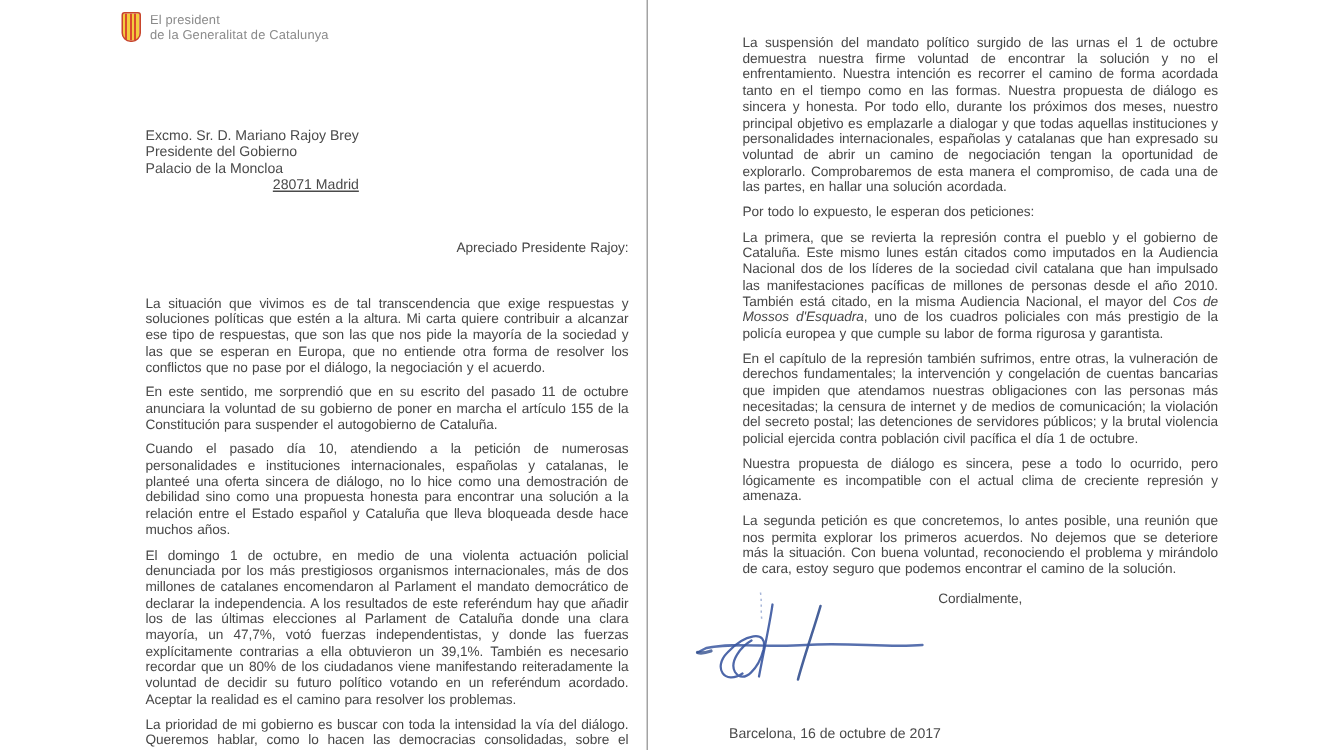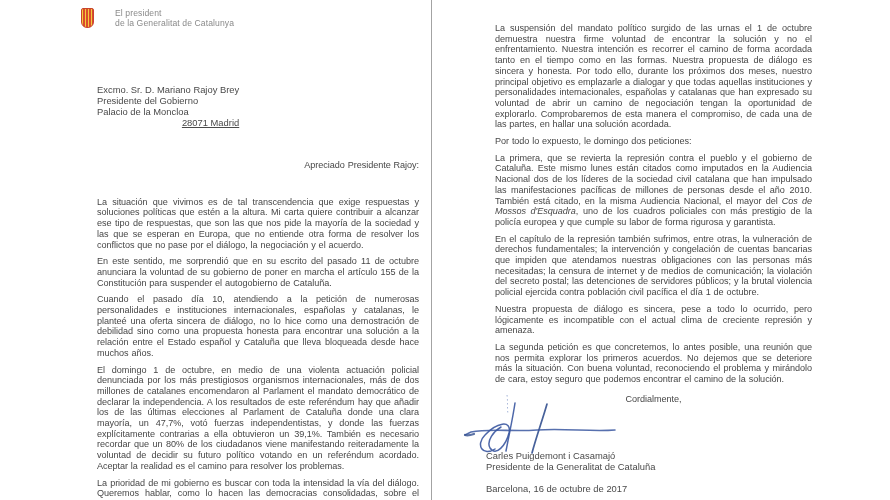--- a/index.html
+++ b/index.html
@@ -11,21 +11,21 @@
     color: #454545;
     overflow: hidden;
     position: relative;
   }
   .canvas { position: absolute; inset: 0; }
   .sheet { position: absolute; top: 0; height: 500px; background: #fff; }
   #page1 { left: 0; width: 432px; border-right: 1.5px solid #a3a3a3; }
   #page2 { left: 433px; width: 476px; border-right: 1.5px solid #adadad; }
 
   
-  .letterhead { position: absolute; left: 81px; top: 8px; display: flex; align-items: center; gap: 15px; }
+  .letterhead { position: absolute; left: 81px; top: 8px; display: flex; align-items: center; }
   .shield {
     width: 13px; height: 20px;
     border: 1px solid #c8452c;
     border-radius: 2px 2px 6px 6px;
     background: repeating-linear-gradient(90deg, #f3cc3e 0 1.5px, #da4a2c 1.5px 3px);
     flex: 0 0 auto;
   }
   .letterhead-text { margin-left: 6px; font-size: 8.6px; line-height: 10px; color: #8a8a8a; letter-spacing: .1px; }
 
   
@@ -81,21 +81,21 @@
       <p>Cuando el pasado día 10, atendiendo a la petición de numerosas personalidades e instituciones internacionales, españolas y catalanas, le planteé una oferta sincera de diálogo, no lo hice como una demostración de debilidad sino como una propuesta honesta para encontrar una solución a la relación entre el Estado español y Cataluña que lleva bloqueada desde hace muchos años.</p>
       <p>El domingo 1 de octubre, en medio de una violenta actuación policial denunciada por los más prestigiosos organismos internacionales, más de dos millones de catalanes encomendaron al Parlament el mandato democrático de declarar la independencia. A los resultados de este referéndum hay que añadir los de las últimas elecciones al Parlament de Cataluña donde una clara mayoría, un 47,7%, votó fuerzas independentistas, y donde las fuerzas explícitamente contrarias a ella obtuvieron un 39,1%. También es necesario recordar que un 80% de los ciudadanos viene manifestando reiteradamente la voluntad de decidir su futuro político votando en un referéndum acordado. Aceptar la realidad es el camino para resolver los problemas.</p>
       <p>La prioridad de mi gobierno es buscar con toda la intensidad la vía del diálogo. Queremos hablar, como lo hacen las democracias consolidadas, sobre el problema que le plantea la mayoría del pueblo catalán que quiere emprender su camino como país independiente en el marco europeo.</p>
     </div>
   </section>
 
   <section class="sheet" id="page2">
 
     <div class="letter-text body2">
       <p>La suspensión del mandato político surgido de las urnas el 1 de octubre demuestra nuestra firme voluntad de encontrar la solución y no el enfrentamiento. Nuestra intención es recorrer el camino de forma acordada tanto en el tiempo como en las formas. Nuestra propuesta de diálogo es sincera y honesta. Por todo ello, durante los próximos dos meses, nuestro principal objetivo es emplazarle a dialogar y que todas aquellas instituciones y personalidades internacionales, españolas y catalanas que han expresado su voluntad de abrir un camino de negociación tengan la oportunidad de explorarlo. Comprobaremos de esta manera el compromiso, de cada una de las partes, en hallar una solución acordada.</p>
-      <p>Por todo lo expuesto, le domingo dos peticiones:</p>
+      <p>Por todo lo expuesto, le esperan dos peticiones:</p>
       <p><span>La primera, que se revierta la represión contra el pueblo y el gobierno de Cataluña. Este mismo lunes están citados como imputados en la Audiencia Nacional dos de los líderes de la sociedad civil catalana que han impulsado las manifestaciones pacíficas de millones de personas desde el año 2010. También está citado, en la misma Audiencia Nacional, el mayor del </span><em>Cos de Mossos d'Esquadra</em><span>, uno de los cuadros policiales con más prestigio de la policía europea y que cumple su labor de forma rigurosa y garantista.</span></p>
       <p>En el capítulo de la represión también sufrimos, entre otras, la vulneración de derechos fundamentales; la intervención y congelación de cuentas bancarias que impiden que atendamos nuestras obligaciones con las personas más necesitadas; la censura de internet y de medios de comunicación; la violación del secreto postal; las detenciones de servidores públicos; y la brutal violencia policial ejercida contra población civil pacífica el día 1 de octubre.</p>
       <p>Nuestra propuesta de diálogo es sincera, pese a todo lo ocurrido, pero lógicamente es incompatible con el actual clima de creciente represión y amenaza.</p>
       <p>La segunda petición es que concretemos, lo antes posible, una reunión que nos permita explorar los primeros acuerdos. No dejemos que se deteriore más la situación. Con buena voluntad, reconociendo el problema y mirándolo de cara, estoy seguro que podemos encontrar el camino de la solución.</p>
       <p class="closing">Cordialmente,</p>
     </div>
 
     <svg class="signature" width="160" height="74" viewBox="0 0 160 74" fill="none" xmlns="http://www.w3.org/2000/svg">
 
       <path d="M44 2 C45 9 44 15 45 21" stroke="#5c79b8" stroke-width="1" stroke-dasharray="1.5 2.5" opacity="0.55"></path>
@@ -103,21 +103,17 @@
       <path d="M32 56 C20 64 12 52 22 42 C33 30 49 26 46 40 C43 52 33 64 27 55 C23 48 31 38 38 34" stroke="#3a57a0" stroke-width="1.5" stroke-linecap="round" opacity="0.9"></path>
 
       <path d="M52 10 C50 24 46 42 43 58" stroke="#3a57a0" stroke-width="1.5" stroke-linecap="round" opacity="0.9"></path>
 
       <path d="M84 11 C80 25 73 45 69 60" stroke="#33508f" stroke-width="1.7" stroke-linecap="round" opacity="0.9"></path>
 
       <path d="M2 42 L8 39 C28 35 48 39 74 37 C102 35 128 39 152 37" stroke="#3a57a0" stroke-width="1.6" stroke-linecap="round" opacity="0.85"></path>
       <path d="M2 42 C5 43 8 42 11 41" stroke="#33508f" stroke-width="2.2" stroke-linecap="round" opacity="0.8"></path>
     </svg>
 
-    <div class="signatory">
-      <div>Carles Puigdemont i Casamajó</div>
-      <div>Presidente de la Generalitat de Cataluña</div>
-    </div>
 
     <div class="dateline">Barcelona, 16 de octubre de 2017</div>
   </section>
 
 </div>
 
 </body></html>

